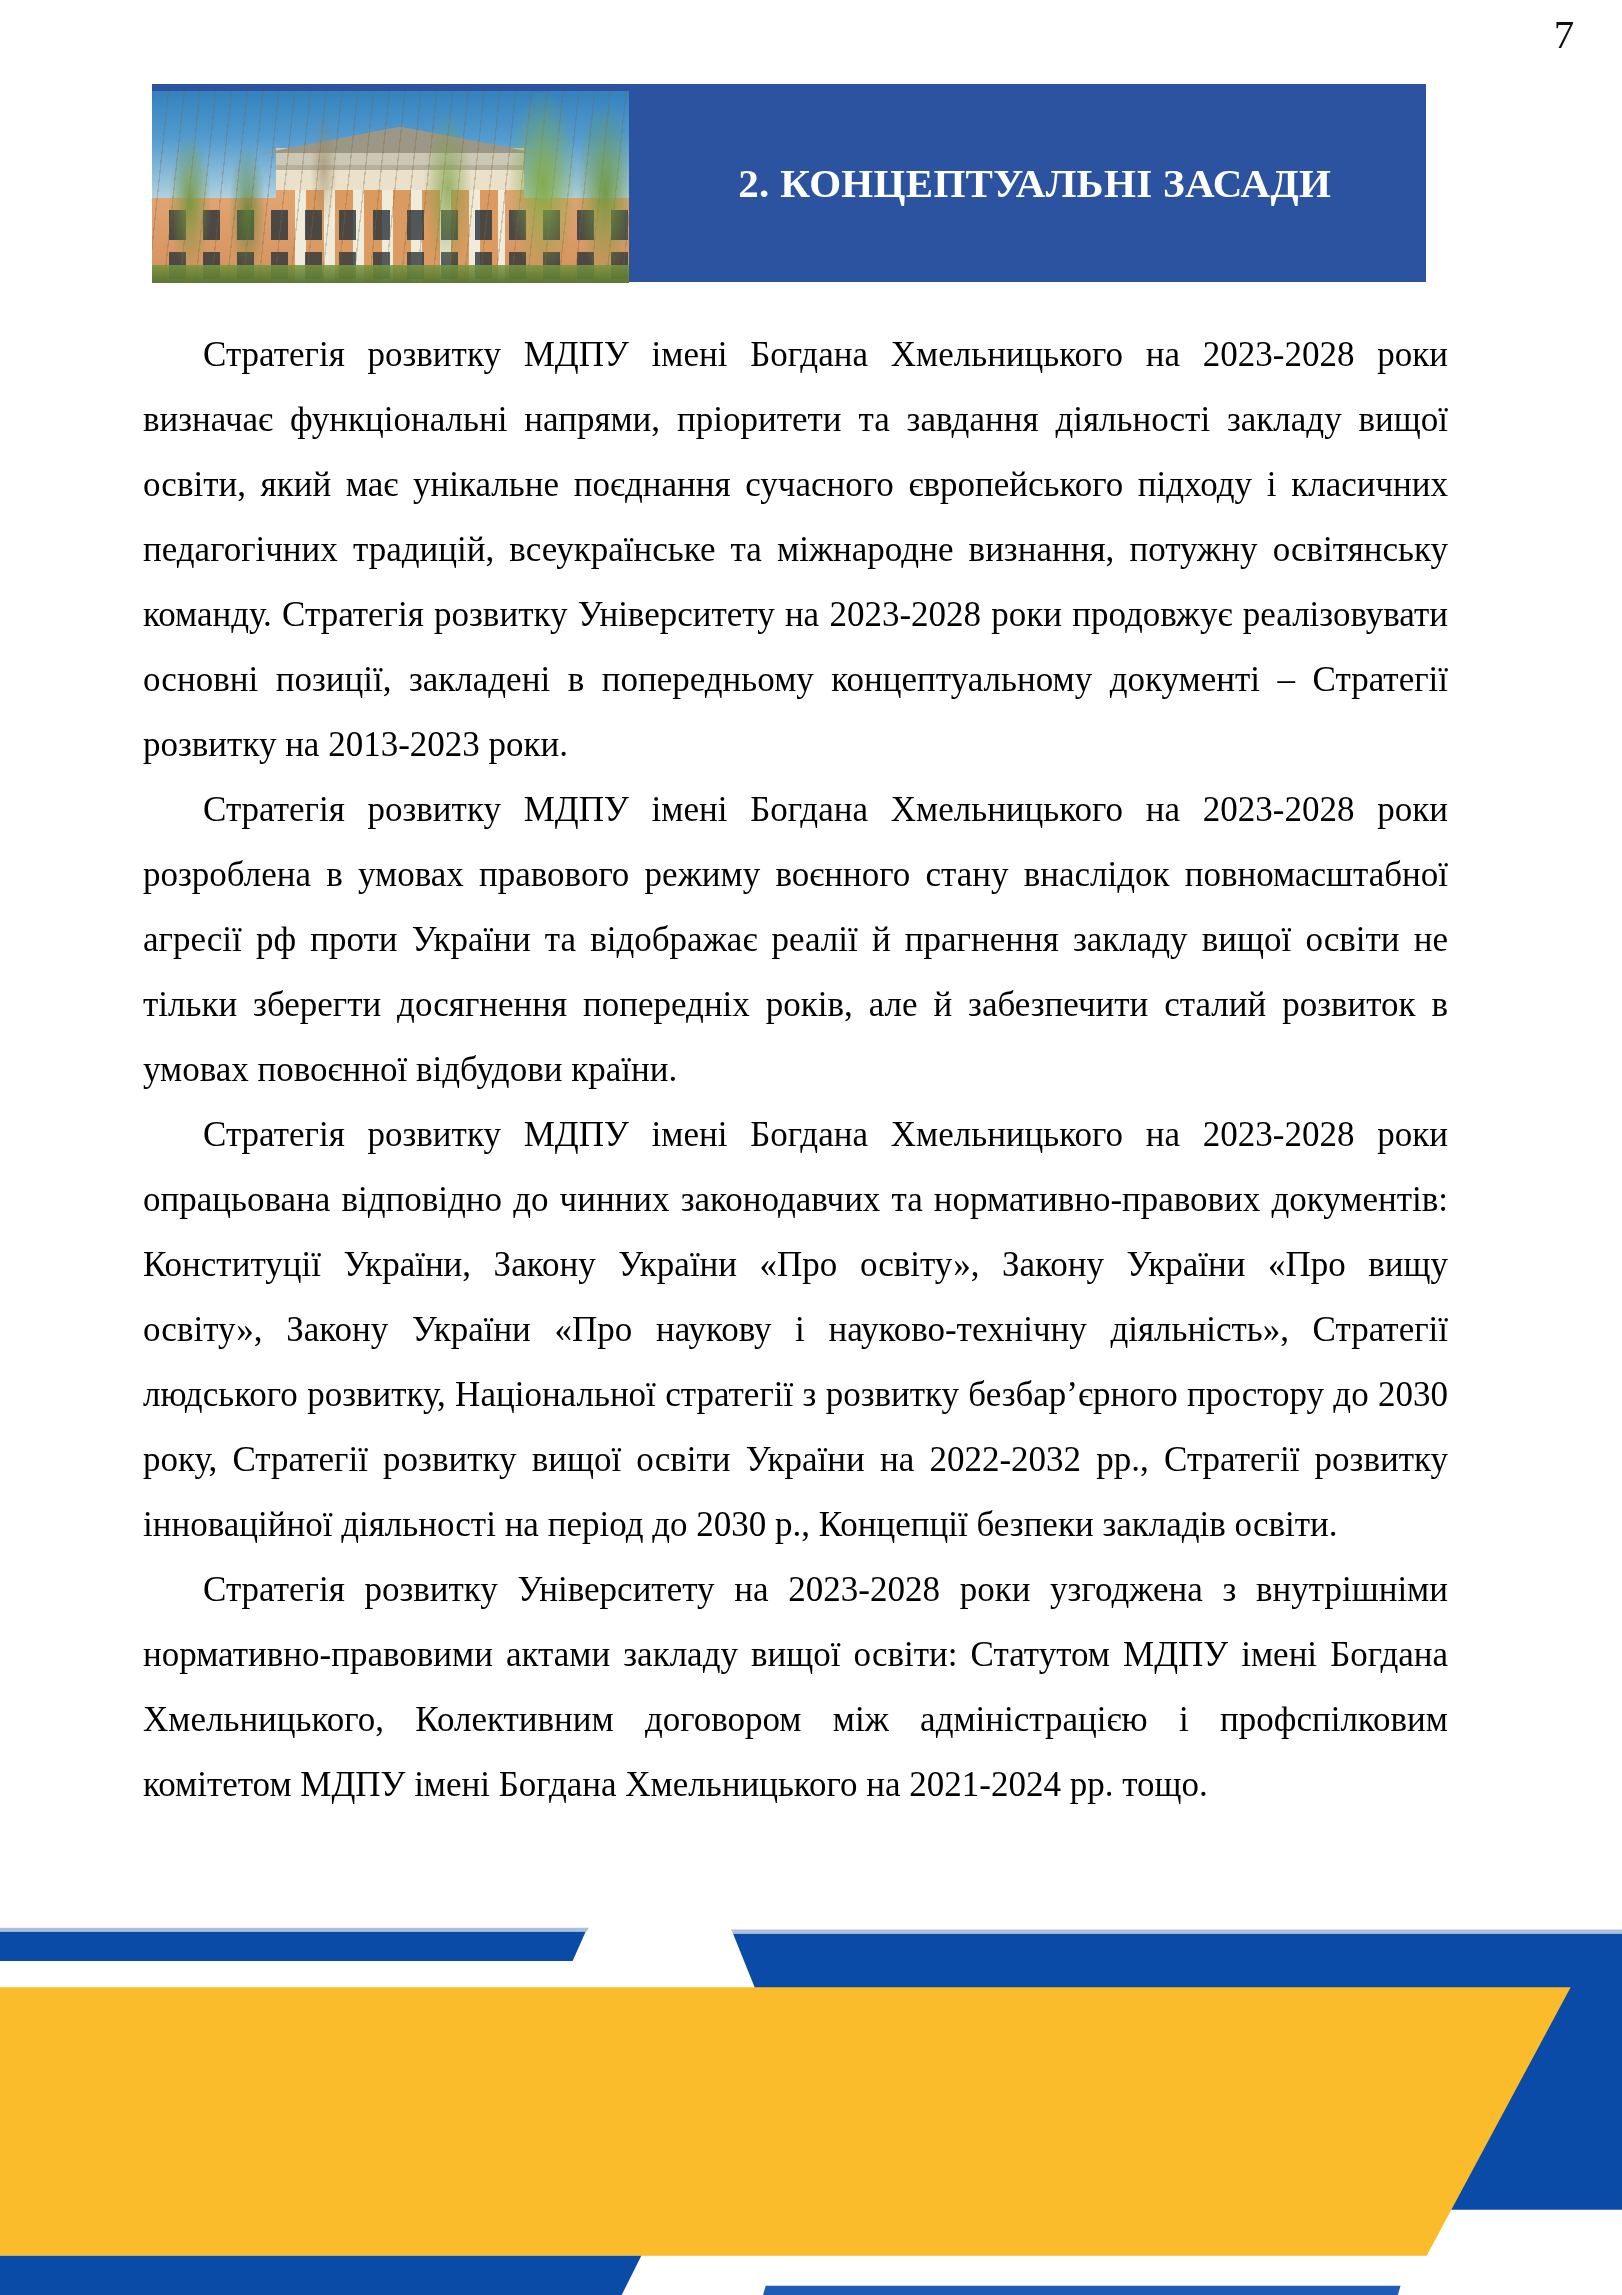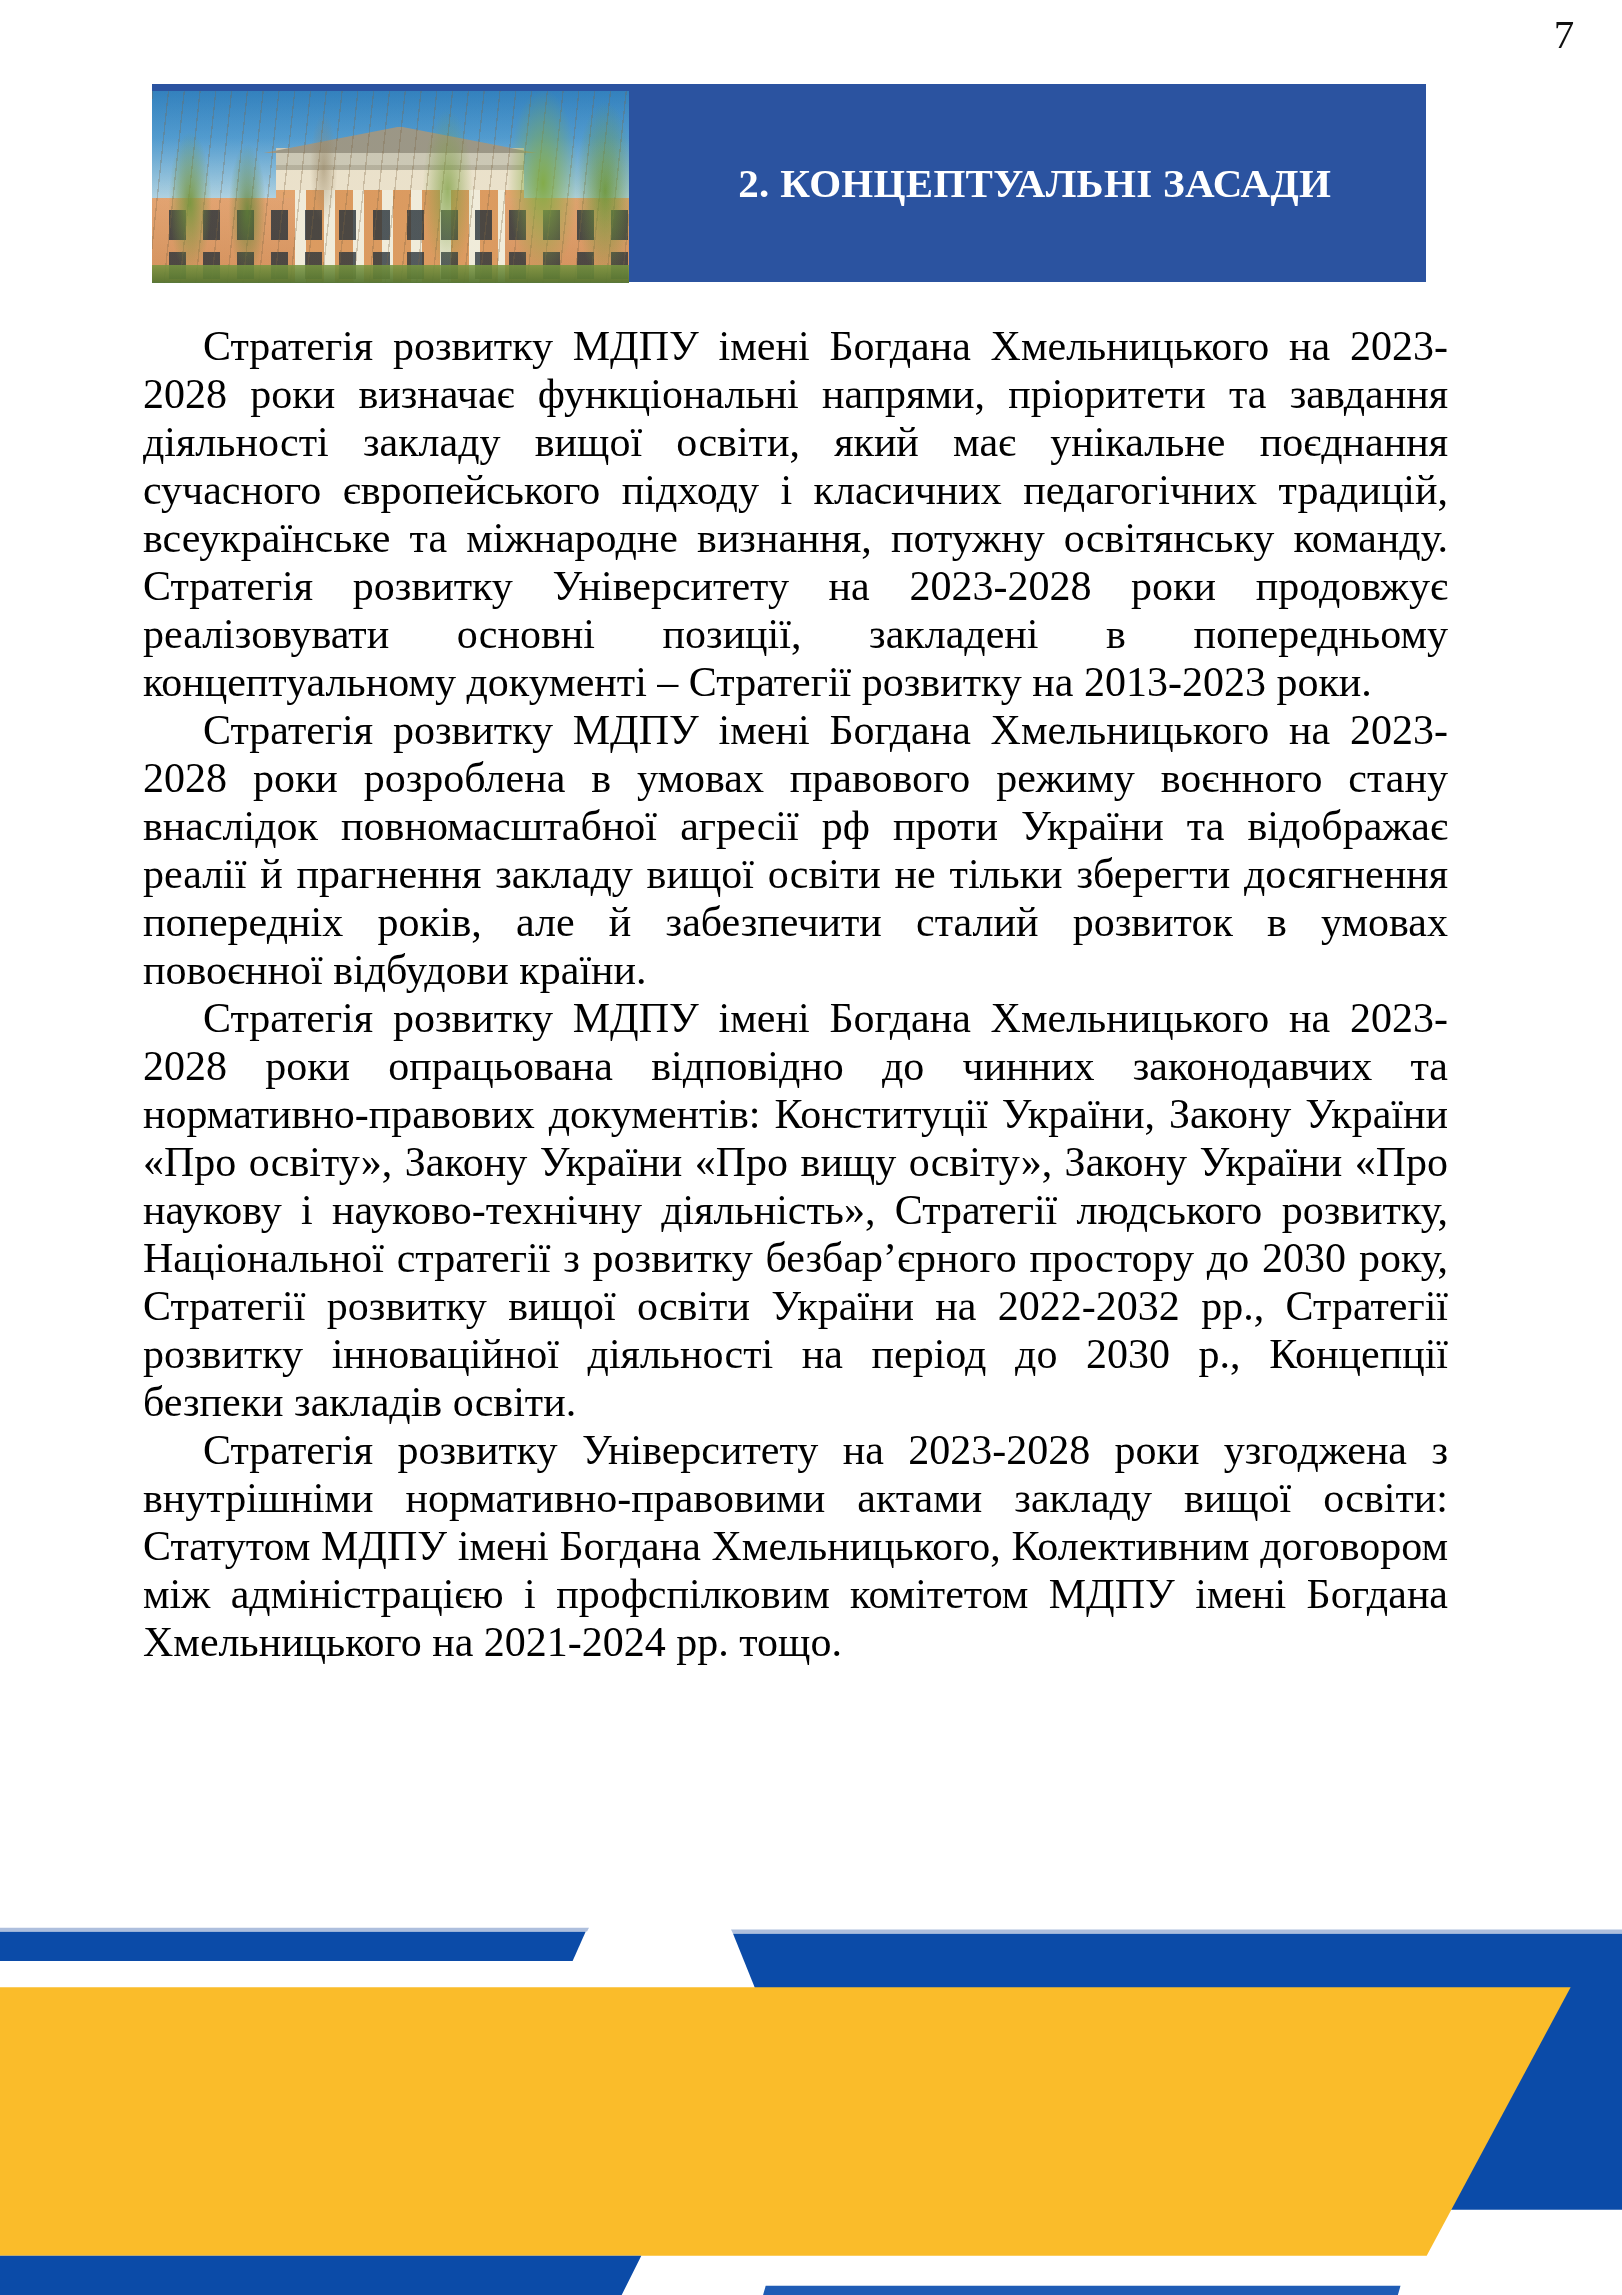--- a/index.html
+++ b/index.html
@@ -144,22 +144,22 @@
     position: absolute;
     left: 143px;
     top: 322px;
     width: 1305px;
   }
   .para {
     margin: 0 0 0 0;
     text-align: justify;
     text-justify: inter-word;
     font-family: "Liberation Serif", "DejaVu Serif", serif;
-    font-size: 42px;
-    line-height: 48px;
+    font-size: 35px;
+    line-height: 65px;
     text-indent: 60px;
     hyphens: none;
   }
   .para + .para { margin-top: 0px; }
 
   
   .footer {
     position: absolute;
     left: 0;
     bottom: 0;

